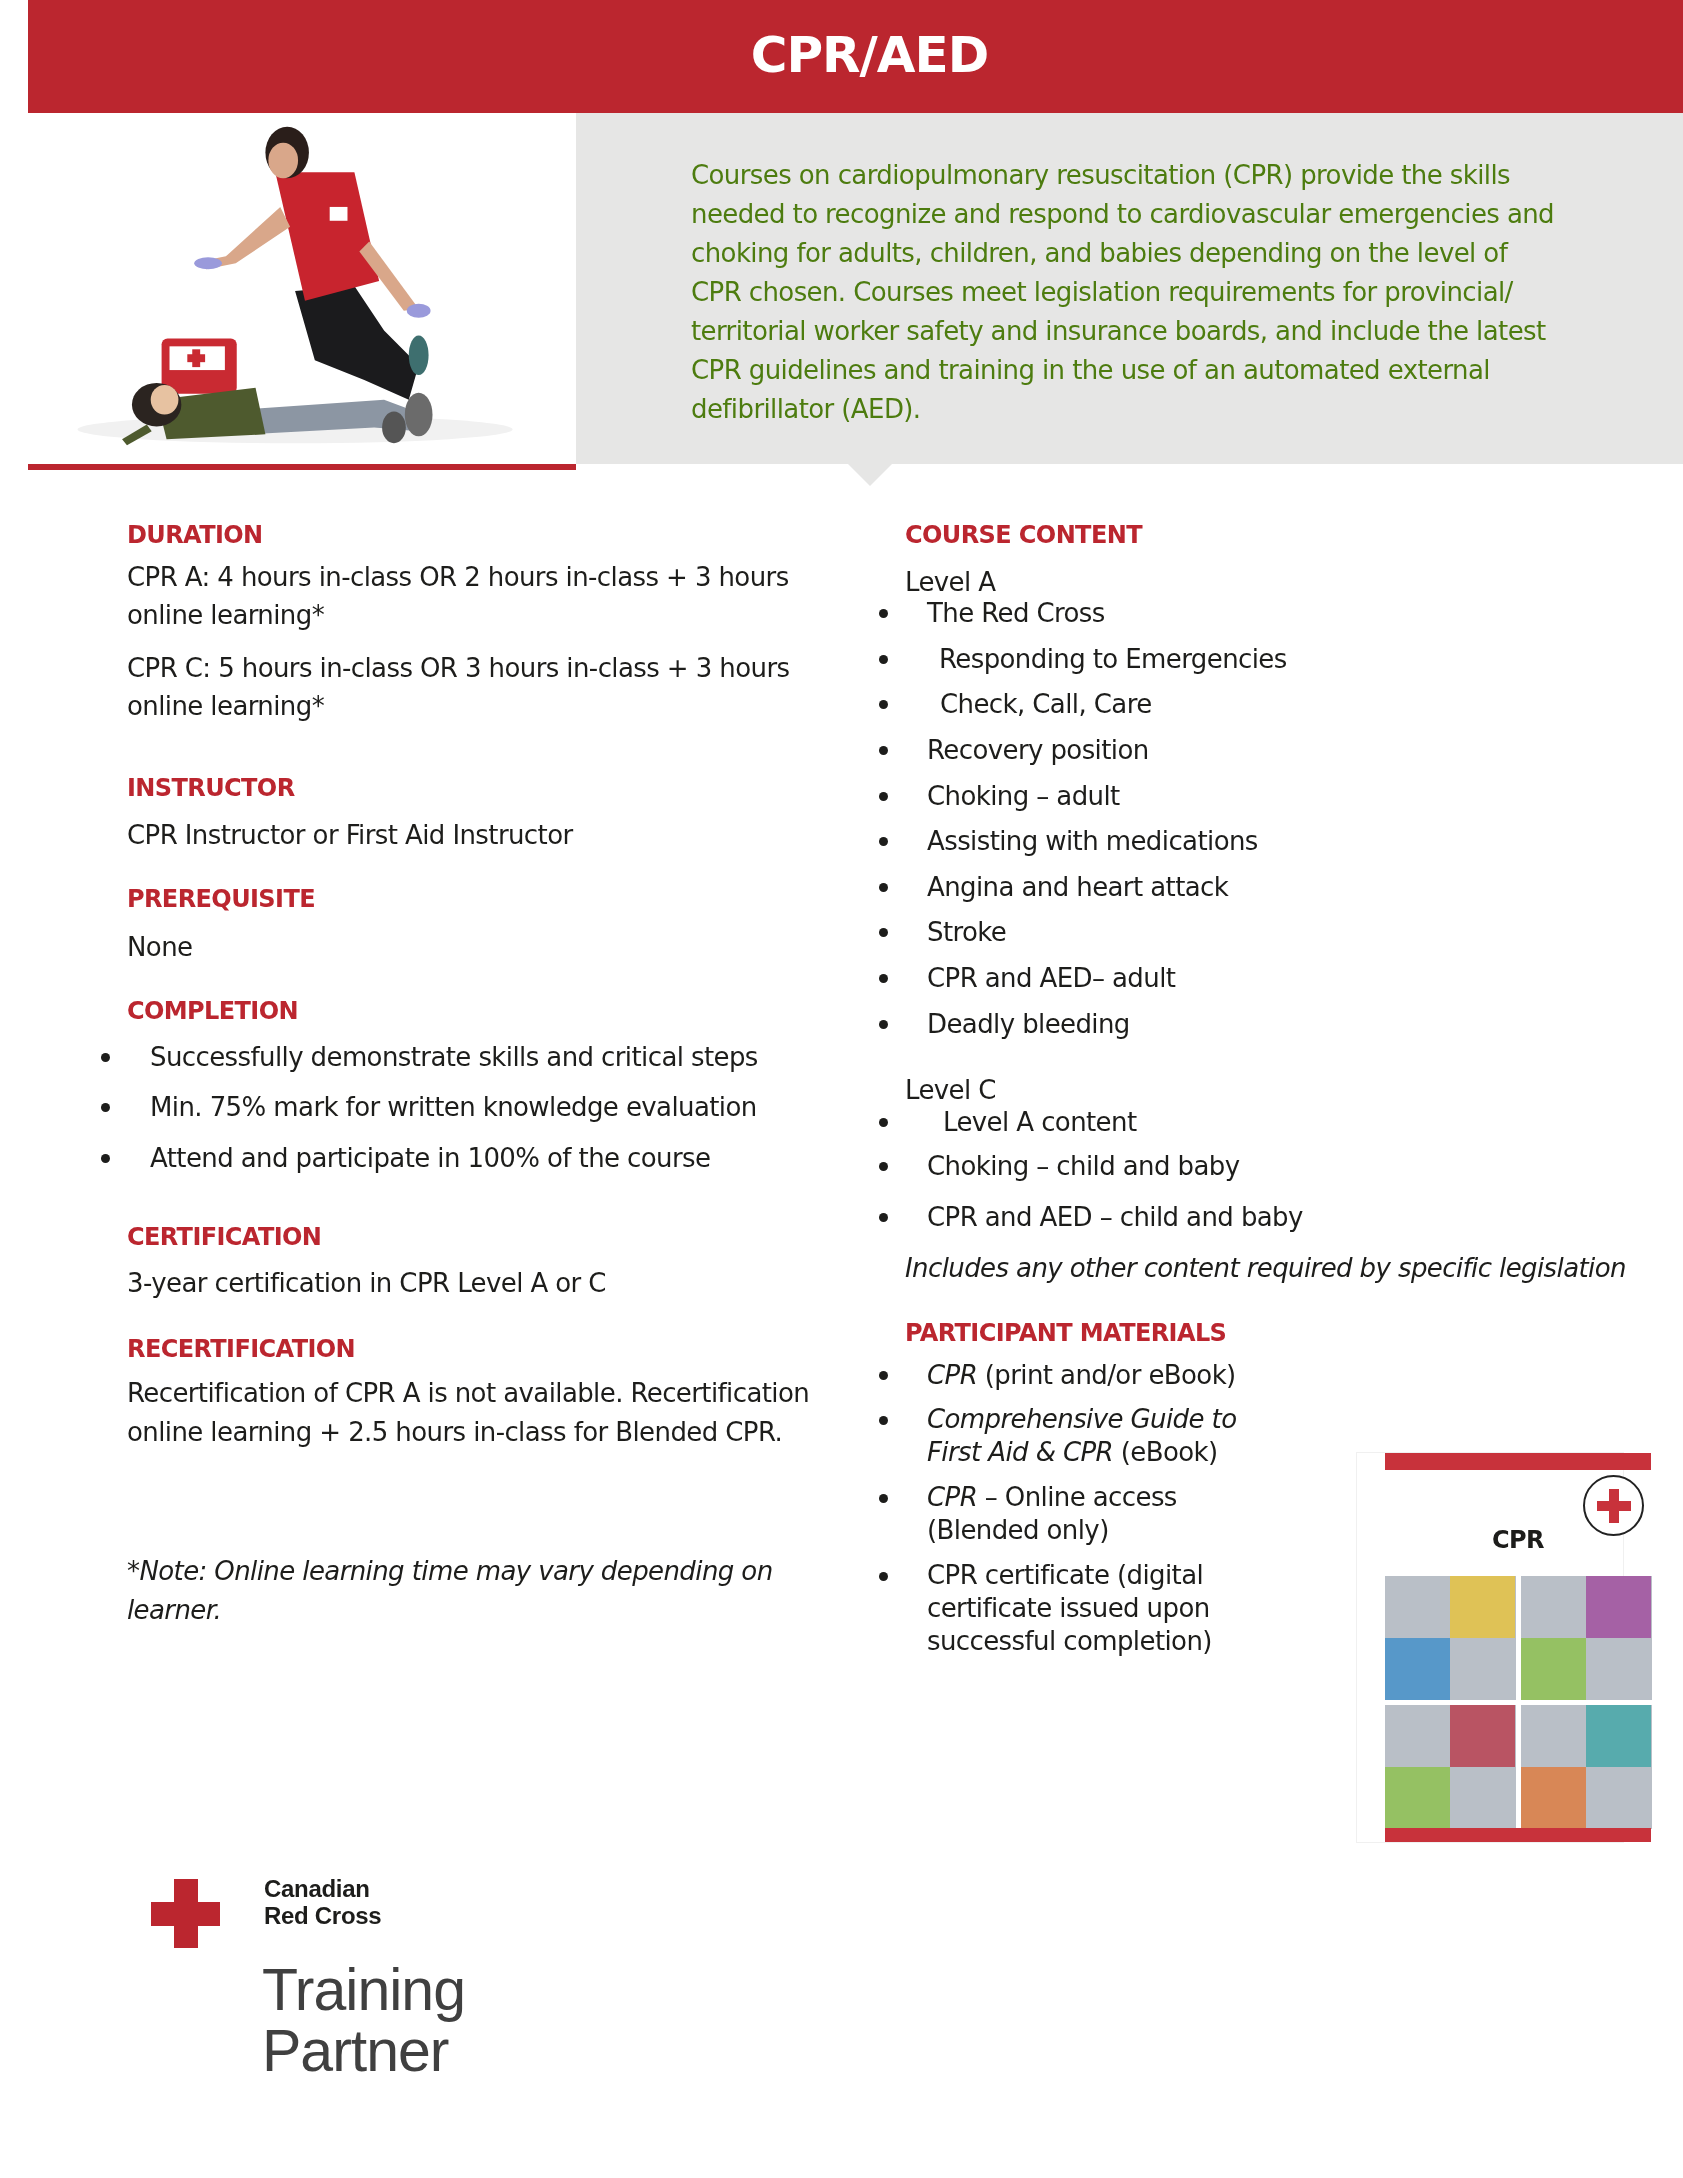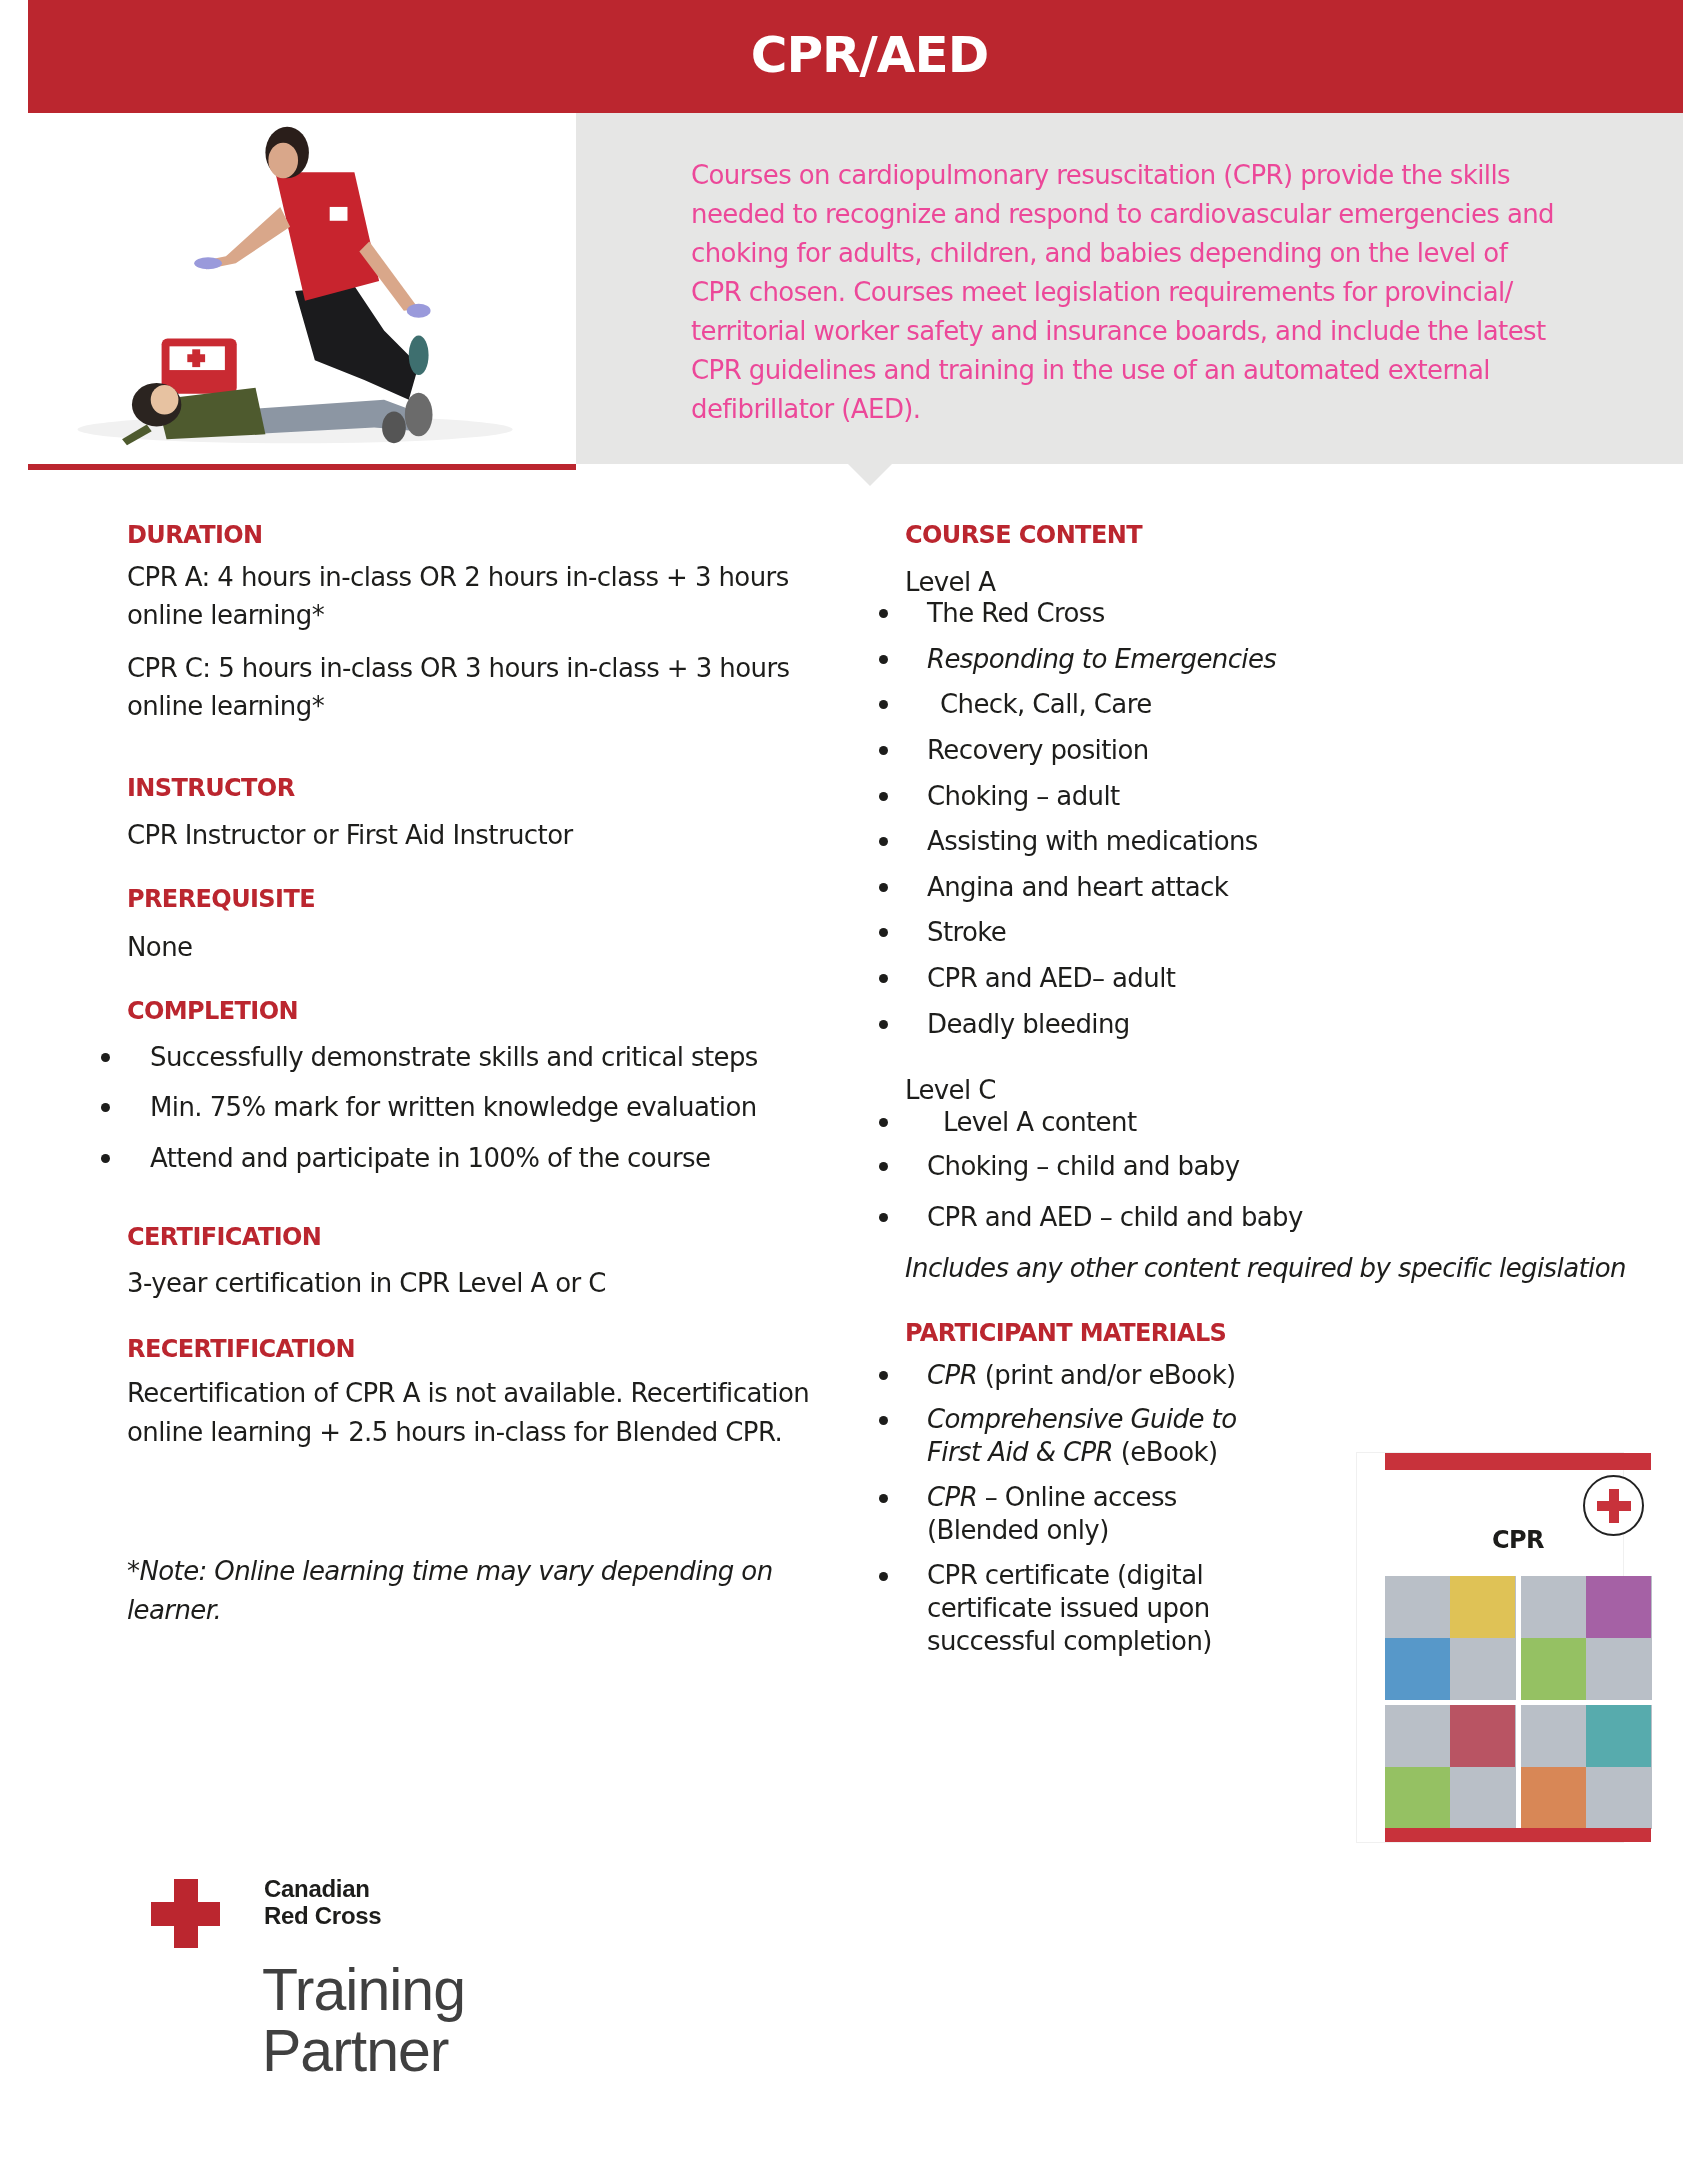--- a/index.html
+++ b/index.html
@@ -14,21 +14,21 @@
       font-family: "DejaVu Sans", sans-serif; font-weight: bold; font-size: 50px; letter-spacing: -1px; line-height: 59px; }
     .header-pointer { left: 822px; top: 112px; width: 0; height: 0;
       border-left: 20px solid transparent; border-right: 20px solid transparent; border-top: 22px solid #bb262f; }
 
     
     .hero-photo { left: 0; top: 113px; width: 548px; height: 351px; background: #ffffff; overflow: hidden; }
     .hero-redline { left: 0; top: 464px; width: 548px; height: 6px; background: #bb262f; }
     .intro-panel { left: 548px; top: 113px; width: 1135px; height: 351px; background: #e6e6e5; }
     .intro-pointer { left: 820px; top: 464px; width: 0; height: 0;
       border-left: 22px solid transparent; border-right: 22px solid transparent; border-top: 22px solid #e6e6e5; }
-    .intro-text { left: 663px; top: 156px; width: 891px; font-size: 26px; line-height: 39px; color: #ec4899; letter-spacing: -0.6px; }
+    .intro-text { left: 663px; top: 156px; width: 891px; font-size: 26px; line-height: 39px; color: #4d7c0f; letter-spacing: -0.6px; }
 
     
     .sec-head { color: #bb262f; font-weight: bold; font-size: 24px; letter-spacing: -0.6px; line-height: 30px; }
     .body-txt { font-size: 26px; letter-spacing: -0.6px; line-height: 38px; }
     .italic { font-style: italic; }
     .bullet-row { position: absolute; font-size: 26px; letter-spacing: -0.6px; line-height: 34px; }
     .bullet-dot { position: absolute; left: 0; top: 13px; width: 9px; height: 9px; border-radius: 50%; background: #1d1d1b; }
     .bullet-text { position: absolute; }
 
     
@@ -152,21 +152,21 @@
 <div class="abs sec-head" style="left:877px; top:520px;">COURSE CONTENT</div>
 <div class="abs body-txt" style="left:877px; top:563px;">Level A</div>
 
 <div id="level-a-list">
     <div class="bullet-row" style="left: 879px; top: 596px; width: 693px;">
       <span class="bullet-dot"></span>
       <span class="bullet-text" style="left: 48px;">The Red Cross</span>
     </div>
     <div class="bullet-row" style="left: 879px; top: 642px; width: 693px;">
       <span class="bullet-dot"></span>
-      <span class="bullet-text" style="left: 48px; font-style: italic;">Responding to Emergencies</span>
+      <span class="bullet-text" style="left: 60px;">Responding to Emergencies</span>
     </div>
     <div class="bullet-row" style="left: 879px; top: 687px; width: 693px;">
       <span class="bullet-dot"></span>
       <span class="bullet-text" style="left: 61px;">Check, Call, Care</span>
     </div>
     <div class="bullet-row" style="left: 879px; top: 733px; width: 693px;">
       <span class="bullet-dot"></span>
       <span class="bullet-text" style="left: 48px;">Recovery position</span>
     </div>
     <div class="bullet-row" style="left: 879px; top: 779px; width: 693px;">

